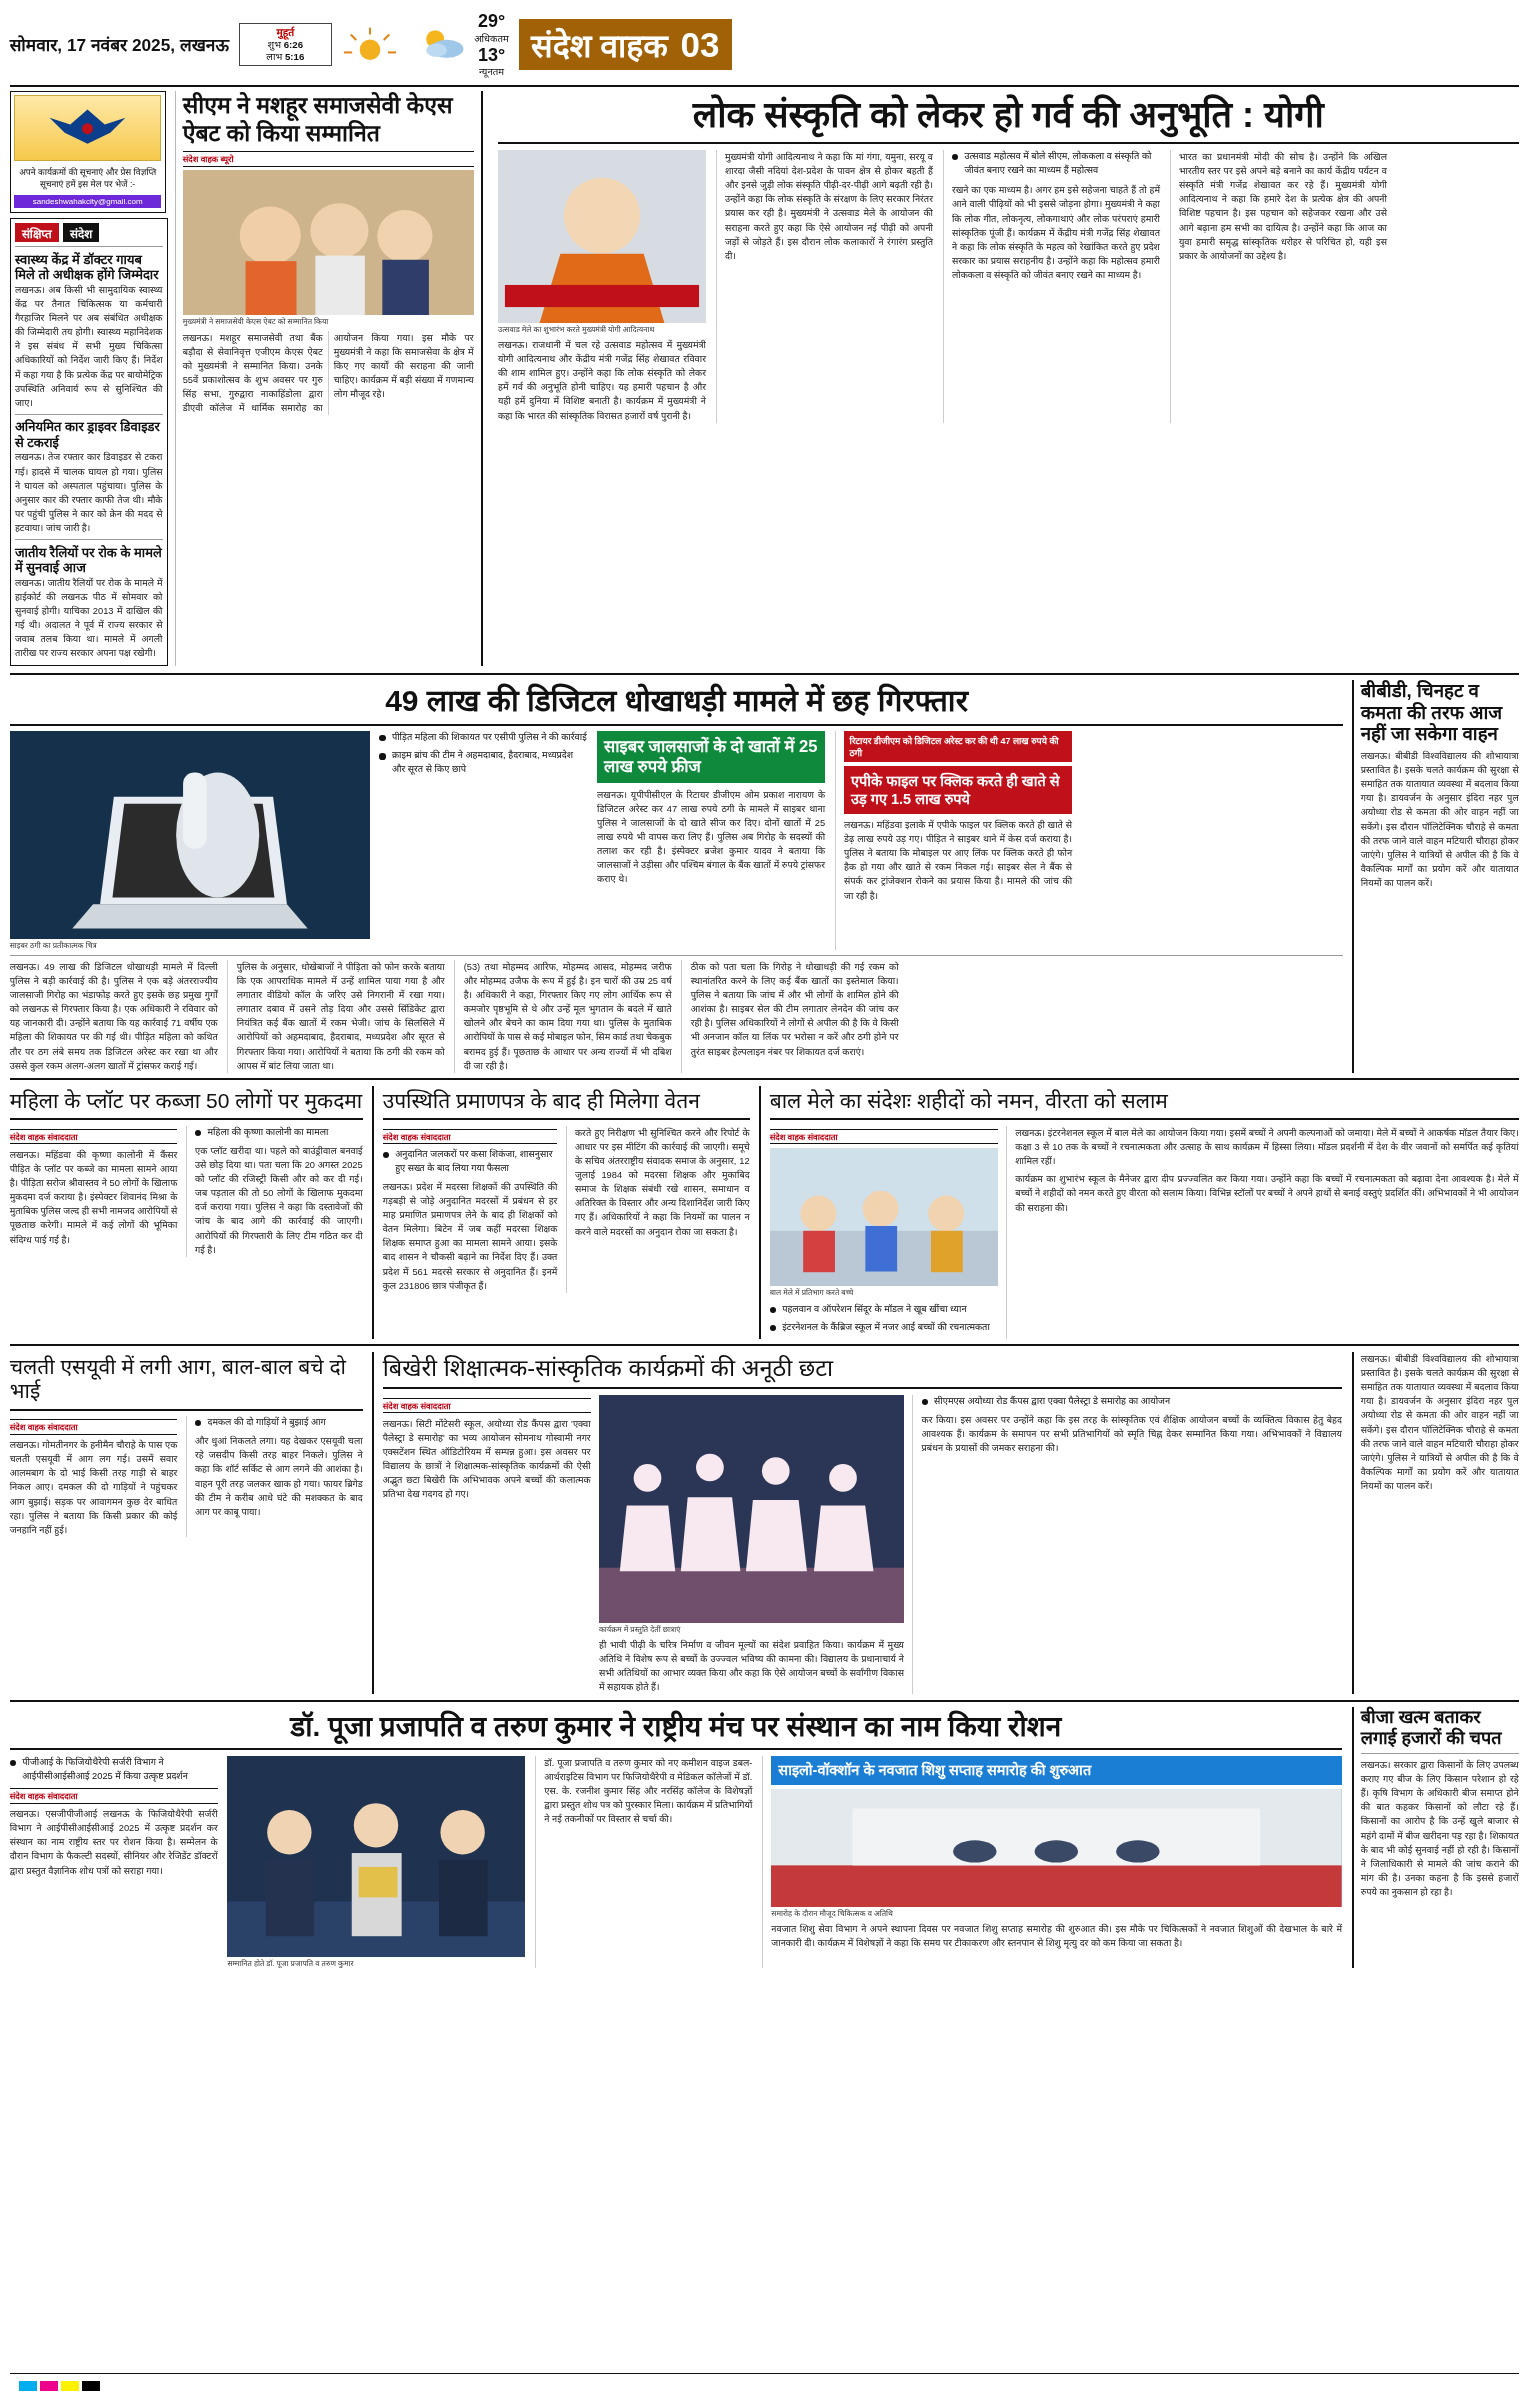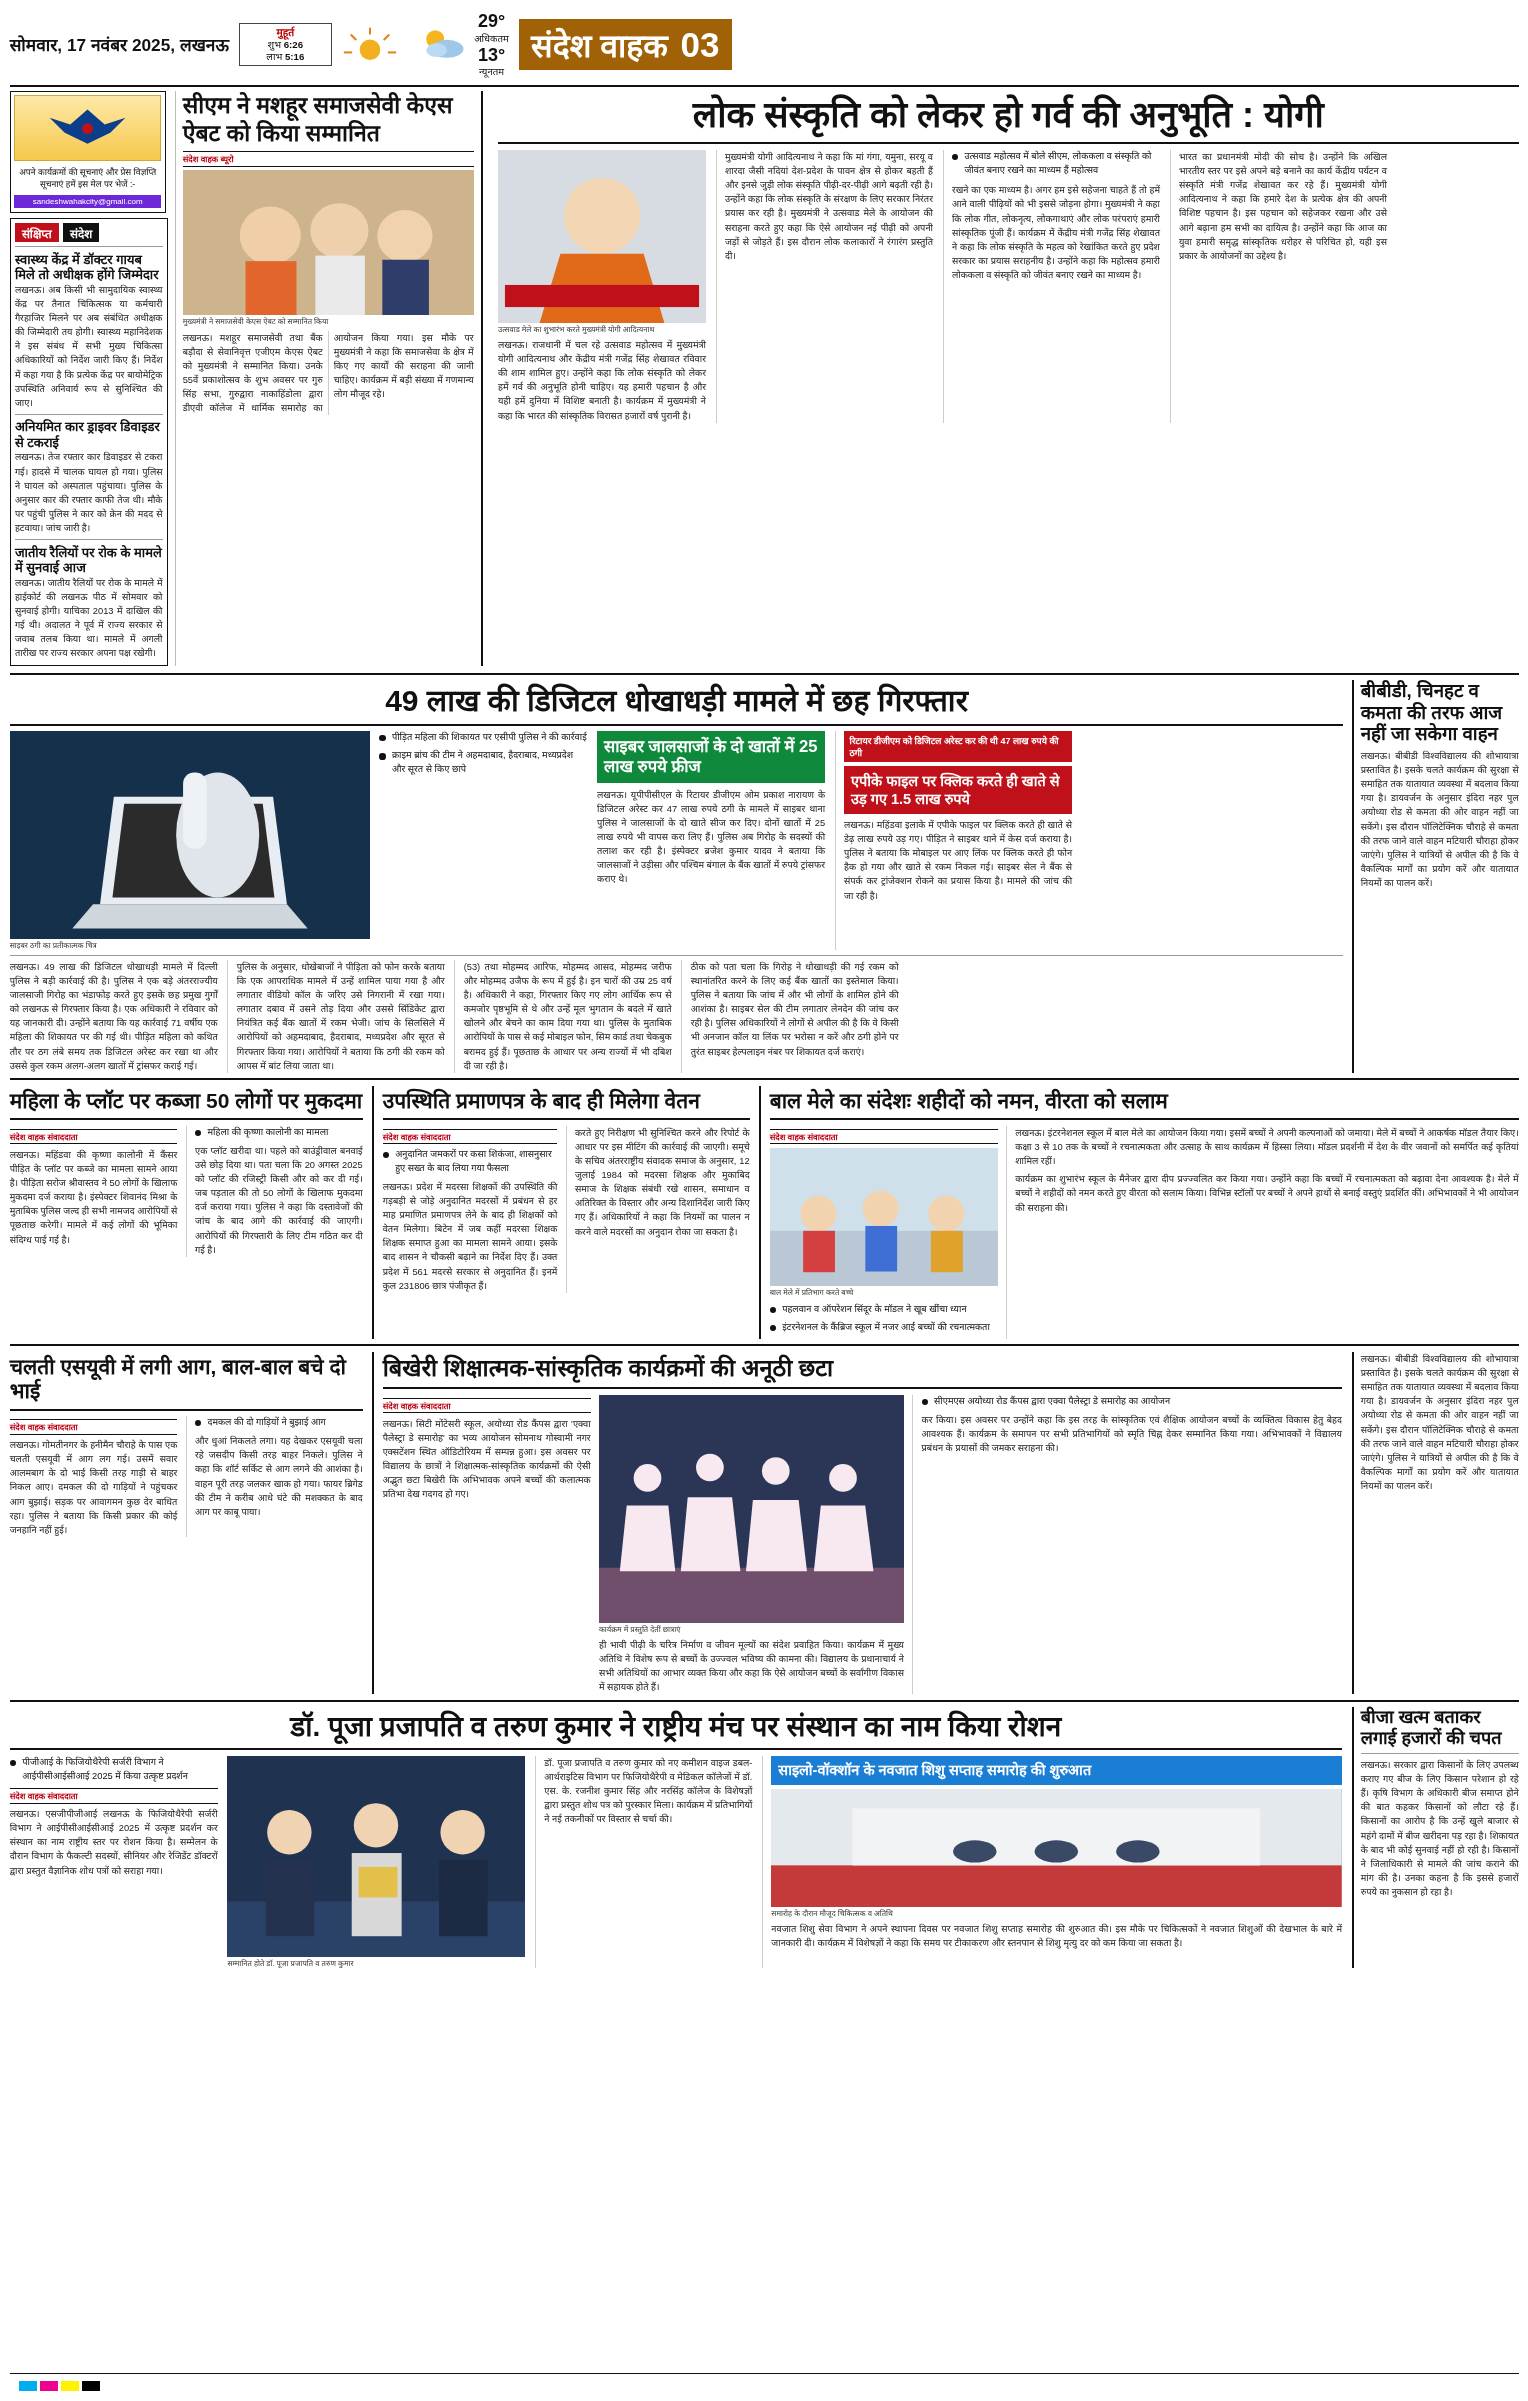--- a/index.html
+++ b/index.html
@@ -42,21 +42,21 @@
   .adbox .adtext{font-size:8.7px;line-height:1.45;text-align:center;padding:4.2px 1.4px;}
   .adbox .mail{background:#6d28d9;color:#fff;font-size:8px;text-align:center;padding:2.1px;}
   .sanskhipt{border:1.4px solid #111;margin-top:5.5px;padding:4.2px;}
   .sanskhipt .tag{display:flex;gap:4.2px;}
   .sanskhipt .tag span{background:#c0111b;color:#fff;font-weight:bold;font-size:11.8px;padding:1.4px 7px;}
   .sanskhipt .tag span.b{background:#111;}
 
   h2.head{font-size:23px;line-height:1.18;font-weight:bold;margin:1.4px 0 4.2px;}
   h1.bighead{font-size:36px;line-height:1.12;font-weight:bold;text-align:center;margin:4.2px 0 7px;}
   h1.midhead{font-size:30px;line-height:1.12;font-weight:bold;text-align:center;margin:4.2px 0 5.5px;}
-  h2.sec{font-size:21px;line-height:1.15;font-weight:bold;margin:2.8px 0 4.2px;}
+  h2.sec{font-size:21px;line-height:1.15;font-weight:normal;margin:2.8px 0 4.2px;}
 
   .yellowbar{background:#f2d31b;font-weight:bold;font-size:16.6px;padding:5.5px 7px;line-height:1.25;}
   .greenbar{background:#0f8a3d;color:#fff;font-weight:bold;font-size:16.6px;padding:5.5px 7px;line-height:1.25;}
   .redcap{background:#c0111b;color:#fff;font-size:9px;font-weight:bold;padding:3.5px 5.5px;line-height:1.35;}
 
   .cols2{column-count:2;column-gap:11px;column-rule:0.7px solid #ccc;}
 
   .cmyk{position:absolute;left:9.7px;bottom:4.2px;display:flex;gap:2.8px;}
   .cmyk i{display:block;width:18px;height:9.7px;}
   .footline{position:absolute;left:0;right:0;bottom:21px;border-top:1.4px solid #111;}
@@ -267,21 +267,21 @@
       </div>
     </div>
 
     <div style="width:367px;border-left:2.1px solid #111;padding-left:8.3px;">
       <h2 class="sec">उपस्थिति प्रमाणपत्र के बाद ही मिलेगा वेतन</h2>
       <div class="rule-h"></div>
       <div style="display:flex;gap:8.3px;">
         <div style="flex:1;">
           <div class="byline">संदेश वाहक संवाददाता</div>
           <ul class="bullets" style="padding:0;margin:0 0 4.2px;">
-            <li>अनुदानित जमकरों पर कसा शिकंजा, शासनुसार हुए सख्त के बाद लिया गया फैसला</li>
+            <li>अनुदानित जलकरों पर कसा शिकंजा, शासनुसार हुए सख्त के बाद लिया गया फैसला</li>
           </ul>
           <div class="body-text">लखनऊ। प्रदेश में मदरसा शिक्षकों की उपस्थिति की गड़बड़ी से जोड़े अनुदानित मदरसों में प्रबंधन से हर माह प्रमाणित प्रमाणपत्र लेने के बाद ही शिक्षकों को वेतन मिलेगा। बिटेन में जब कहीं मदरसा शिक्षक शिक्षक समाप्त हुआ का मामला सामने आया। इसके बाद शासन ने चौकसी बढ़ाने का निर्देश दिए हैं। उक्त प्रदेश में 561 मदरसे सरकार से अनुदानित हैं। इनमें कुल 231806 छात्र पंजीकृत हैं।</div>
         </div>
         <div style="flex:1;border-left:0.7px solid #ccc;padding-left:8.3px;">
           <div class="body-text">करते हुए निरीक्षण भी सुनिश्चित करने और रिपोर्ट के आधार पर इस मीटिंग की कार्रवाई की जाएगी। समूचे के सचिव अंतरराष्ट्रीय संवादक समाज के अनुसार, 12 जुलाई 1984 को मदरसा शिक्षक और मुकाबिद समाज के शिक्षक संबंधी रखे शासन, समाधान व अतिरिक्त के विस्तार और अन्य दिशानिर्देश जारी किए गए हैं। अधिकारियों ने कहा कि नियमों का पालन न करने वाले मदरसों का अनुदान रोका जा सकता है।</div>
         </div>
       </div>
     </div>
 
     <div style="flex:1;border-left:2.1px solid #111;padding-left:8.3px;">

